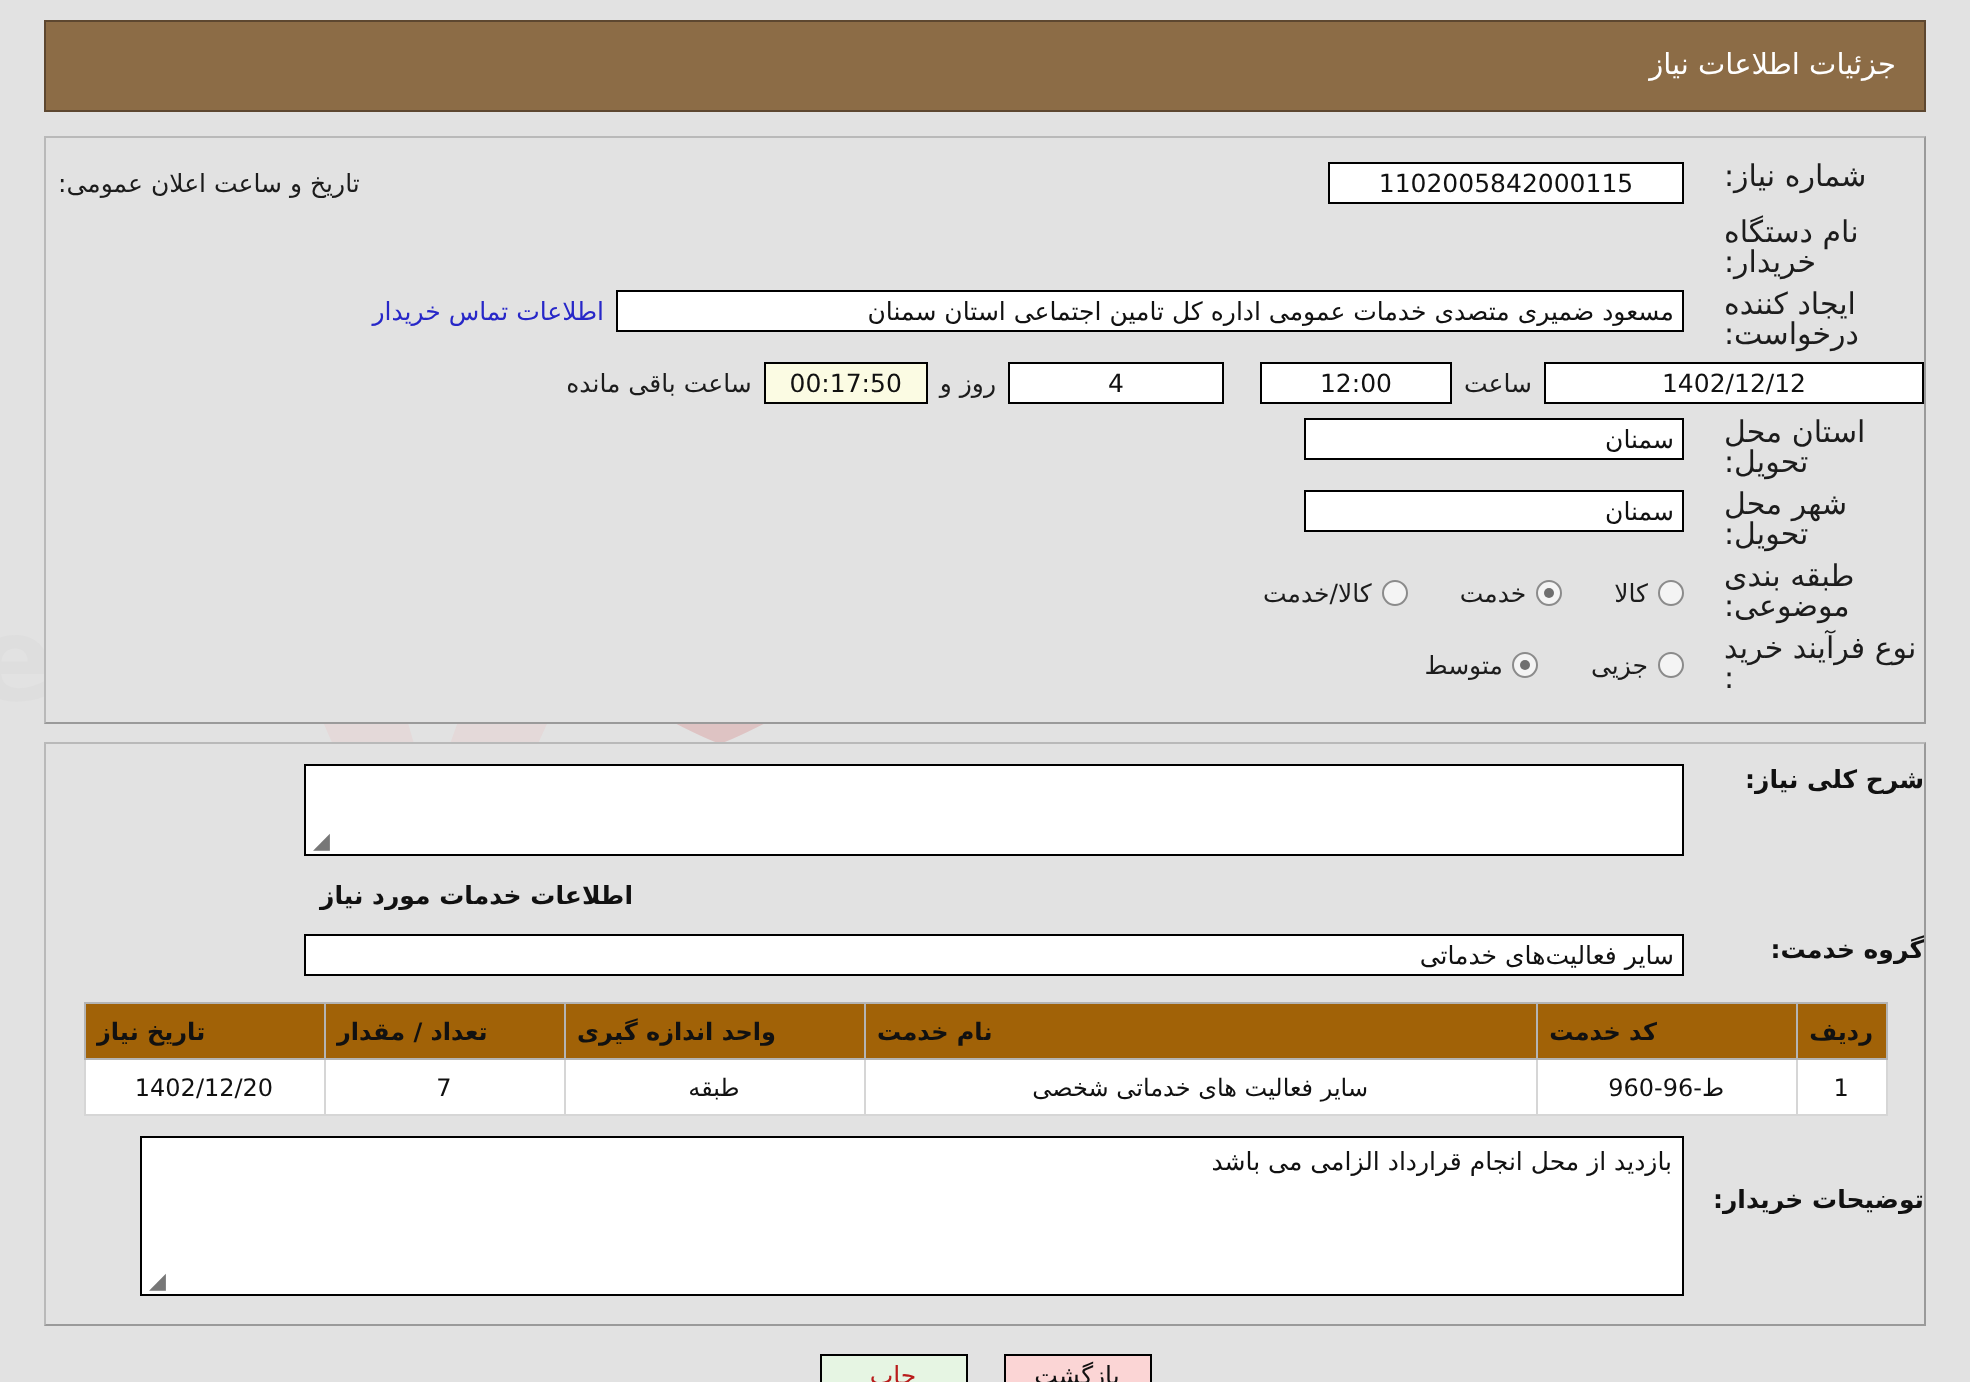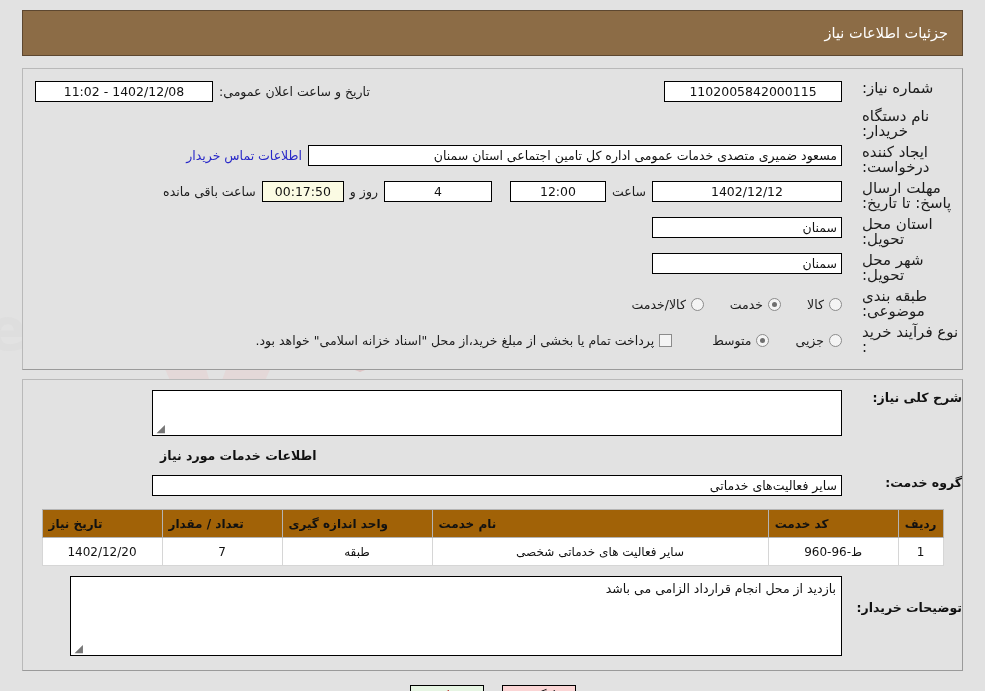--- a/index.html
+++ b/index.html
@@ -257,35 +257,33 @@
     <span class="t">جزئیات اطلاعات نیاز</span>
   </div>
 
   <div class="panel p1">
 
     <div class="row" style="margin-top:2px;">
       <div class="lbl">شماره نیاز:</div>
       <div class="fld" style="width:178px;">1102005842000115</div>
       <div style="flex:1 1 auto;"></div>
       <div class="inline-txt">تاریخ و ساعت اعلان عمومی:</div>
-      <div class="fld" style="width:178px; margin-left:12px;">1402/12/08 - 11:02</div>
     </div>
 
     <div class="row">
       <div class="lbl">نام دستگاه خریدار:</div>
     </div>
 
     <div class="row">
       <div class="lbl">ایجاد کننده درخواست:</div>
       <div class="fld right" style="width:534px;">مسعود ضمیری متصدی خدمات عمومی اداره کل تامین اجتماعی استان سمنان</div>
       <div class="link">اطلاعات تماس خریدار</div>
     </div>
 
     <div class="row">
-      <div class="lbl two">مهلت ارسال پاسخ: تا تاریخ:</div>
       <div class="fld" style="width:190px;">1402/12/12</div>
       <div class="inline-txt">ساعت</div>
       <div class="fld" style="width:96px;">12:00</div>
       <div style="width:18px;"></div>
       <div class="fld" style="width:108px;">4</div>
       <div class="inline-txt">روز و</div>
       <div class="fld yellow" style="width:82px;">00:17:50</div>
       <div class="inline-txt">ساعت باقی مانده</div>
     </div>
 
@@ -321,24 +319,20 @@
       <div class="lbl">نوع فرآیند خرید :</div>
       <div class="radiogrp">
         <div class="radiowrap">
           <span class="radio"></span>
           <span class="rlabel">جزیی</span>
         </div>
         <div class="radiowrap">
           <span class="radio on"></span>
           <span class="rlabel">متوسط</span>
         </div>
-      </div>
-      <div style="display:flex; align-items:center; margin-right:14px;">
-        <span class="chk"></span>
-        <span class="rlabel">پرداخت تمام یا بخشی از مبلغ خرید،از محل "اسناد خزانه اسلامی" خواهد بود.</span>
       </div>
     </div>
 
   </div>
 
   <div class="panel p2">
 
     <div class="row" style="margin-bottom:4px;">
       <div class="bold-lbl" style="width:120px; flex:0 0 120px;">شرح کلی نیاز:</div>
       <div class="tbox" style="width:690px; height:46px;">

